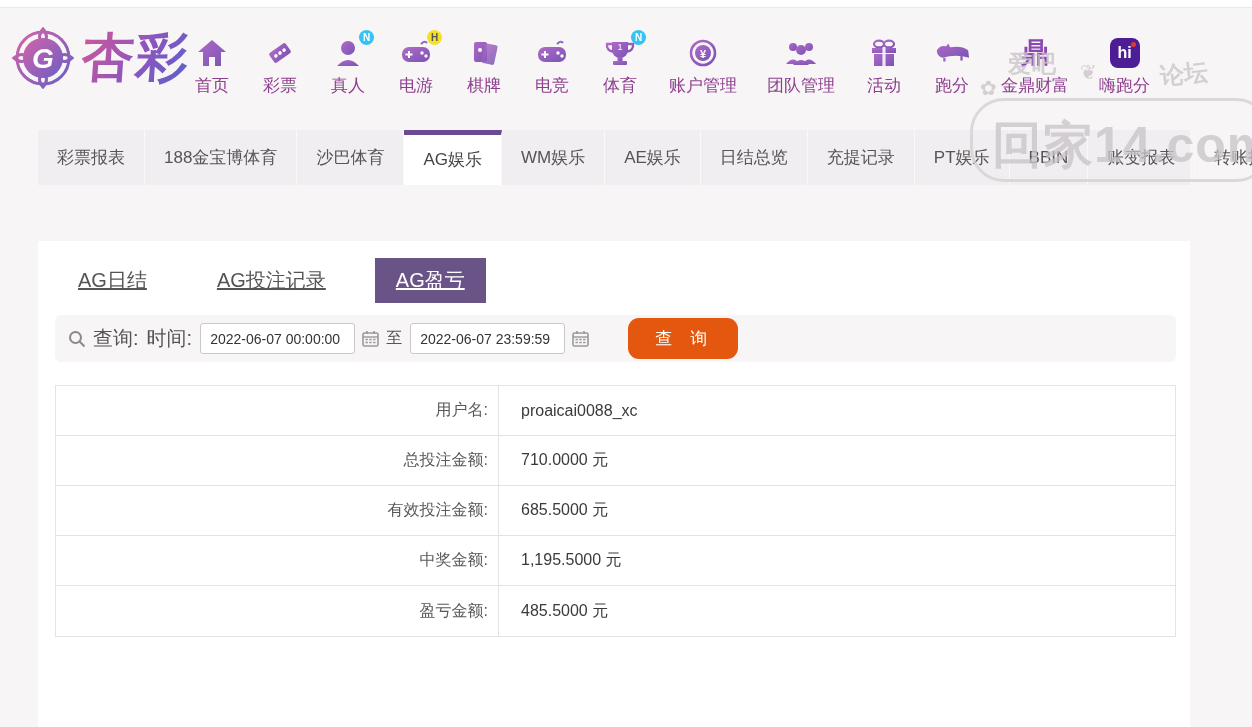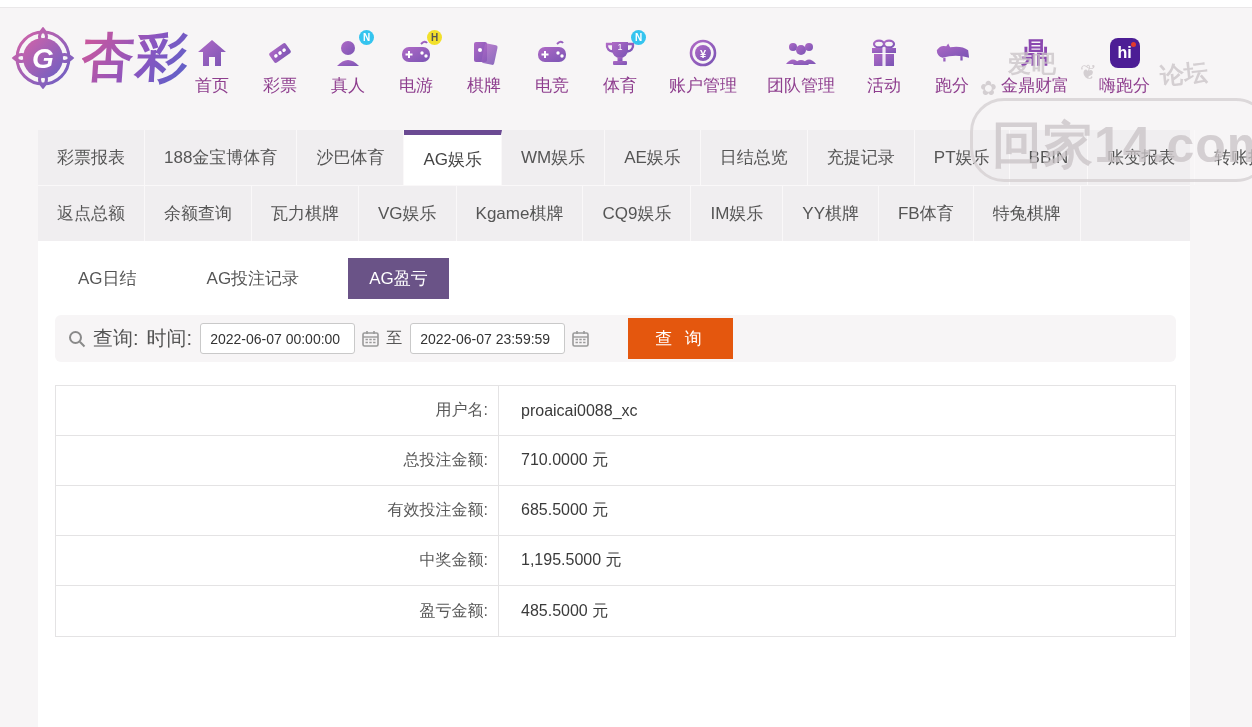--- a/index.html
+++ b/index.html
@@ -57,36 +57,36 @@
   .tab { height:55px; line-height:55px; padding:0 19px; font-size:17px; color:#555;
     border-right:1px solid #faf8f9; white-space:nowrap; cursor:pointer; }
   .tab.active { background:#ffffff; border-top:5px solid #6b4a93; line-height:50px;
     color:#444; }
   .tab-row.second { border-top:1px solid #faf8f9; }
 
   
   .panel { position:absolute; left:38px; top:241px; width:1152px; height:486px;
     background:#ffffff; }
   .subtabs { position:absolute; left:19px; top:17px; display:flex; align-items:center; }
-  .subtab { font-size:17px; color:#555; padding:9px 21px; margin-right:28px;
-    cursor:pointer; white-space:nowrap; }
+  .subtab { font-size:20px; color:#555; padding:9px 21px; margin-right:28px;
+    cursor:pointer; white-space:nowrap;text-decoration:underline; }
   .subtab.active { background:#6a5387; color:#ffffff; margin-right:0; }
 
   .searchbar { position:absolute; left:17px; top:74px; width:1121px; height:47px;
     background:#f7f5f6; border-radius:6px; display:flex; align-items:center;
     padding-left:12px; }
   .searchbar .lbl { font-size:20px; color:#555; margin-right:8px; white-space:nowrap; }
   .searchbar input { width:155px; height:31px; border:1px solid #c9c9c9;
     border-radius:3px; padding:0 9px; font-size:14px; color:#333;
     font-family:"Liberation Sans","DejaVu Sans",sans-serif; background:#fff; }
   .cal-icon { margin:0 7px; display:inline-flex; cursor:pointer; }
   .to-label { font-size:16px; color:#555; margin-right:8px; }
   .query-btn { margin-left:32px; background:#e4570e; color:#fff; border:none;
-    border-radius:0; font-size:17px; padding:9px 27px; cursor:pointer;
-    letter-spacing:4px; font-family:Liberation Sans, sans-serif; }
+    border-radius:11px; font-size:17px; padding:9px 27px; cursor:pointer;
+    letter-spacing:4px; font-family:Liberation Mono, monospace; }
 
   .report { position:absolute; left:17px; top:144px; width:1121px;
     border:1px solid #e4e3e4; }
   .report-row { display:flex; height:50px; border-bottom:1px solid #e4e3e4; }
   .report-row:last-child { border-bottom:none; }
   .report-label { width:443px; border-right:1px solid #e4e3e4; display:flex;
     align-items:center; justify-content:flex-end; padding-right:10px;
     font-size:16px; color:#595959; }
   .report-value { flex:1; display:flex; align-items:center; padding-left:22px;
     font-size:16px; color:#3a3a3a; }
@@ -292,32 +292,20 @@
     <div class="tab">沙巴体育</div>
     <div class="tab active">AG娱乐</div>
     <div class="tab">WM娱乐</div>
     <div class="tab">AE娱乐</div>
     <div class="tab">日结总览</div>
     <div class="tab">充提记录</div>
     <div class="tab">PT娱乐</div>
     <div class="tab">BBIN</div>
     <div class="tab">账变报表</div>
     <div class="tab">转账报表</div>
-  </div>
-  <div class="tab-row second">
-    <div class="tab">返点总额</div>
-    <div class="tab">余额查询</div>
-    <div class="tab">瓦力棋牌</div>
-    <div class="tab">VG娱乐</div>
-    <div class="tab">Kgame棋牌</div>
-    <div class="tab">CQ9娱乐</div>
-    <div class="tab">IM娱乐</div>
-    <div class="tab">YY棋牌</div>
-    <div class="tab">FB体育</div>
-    <div class="tab">特兔棋牌</div>
   </div>
 </div>
 
 <div class="panel">
 
   <div class="subtabs">
     <div class="subtab">AG日结</div>
     <div class="subtab">AG投注记录</div>
     <div class="subtab active">AG盈亏</div>
   </div>

